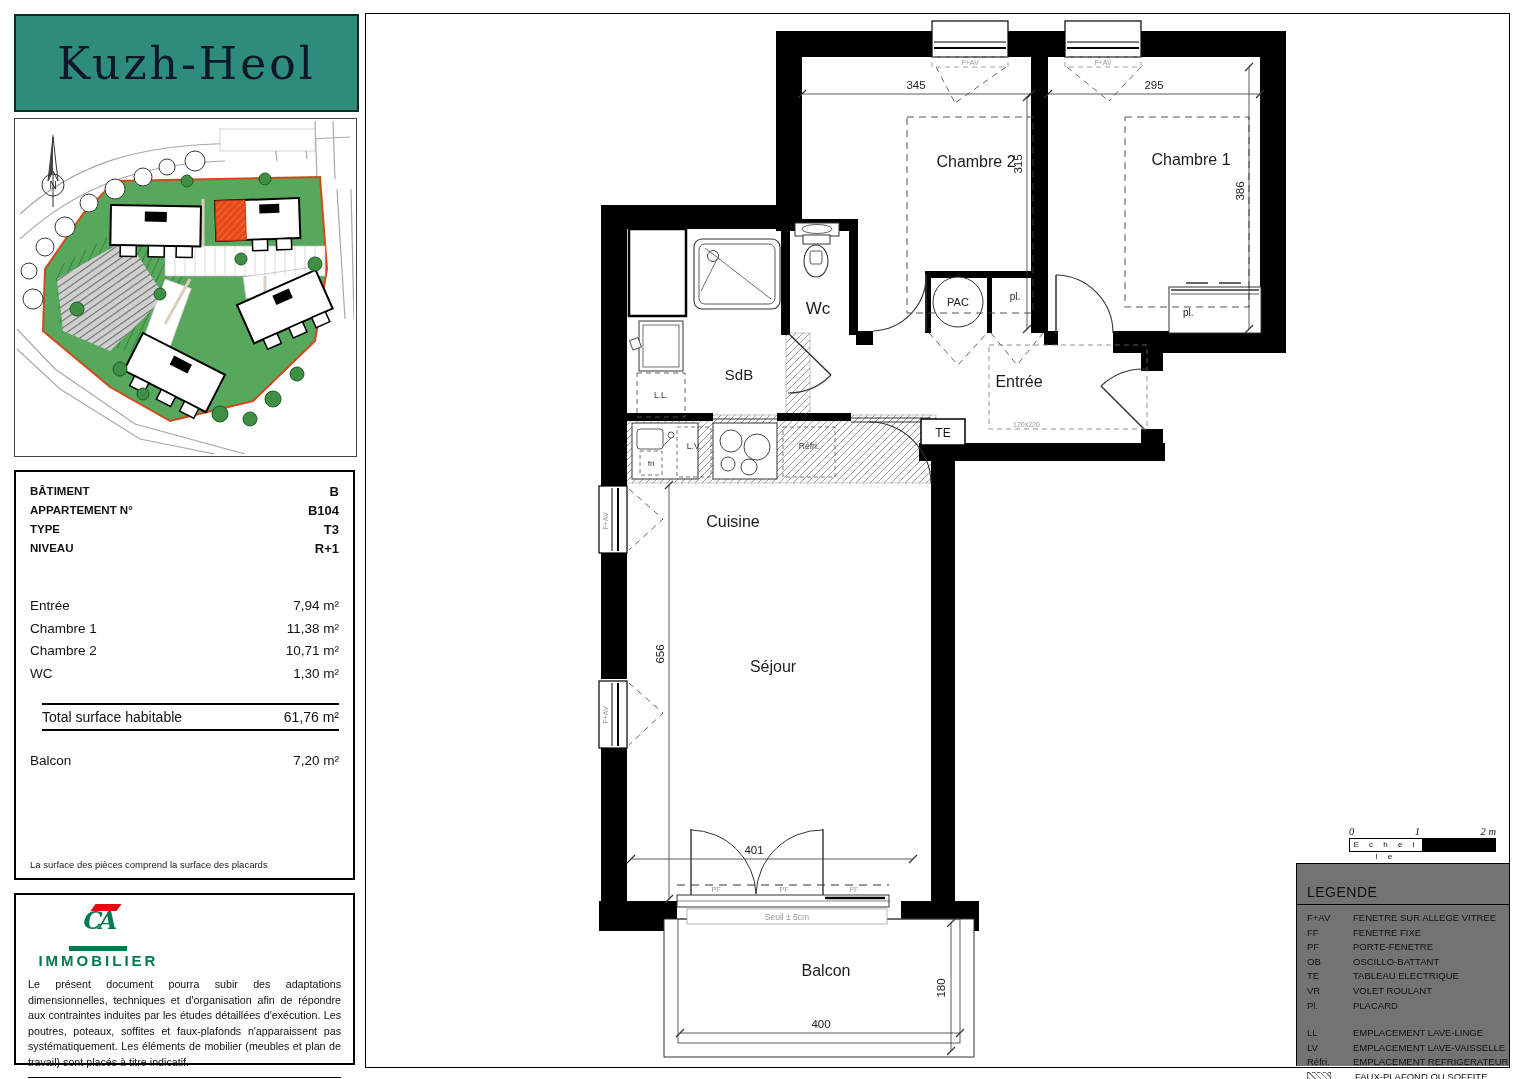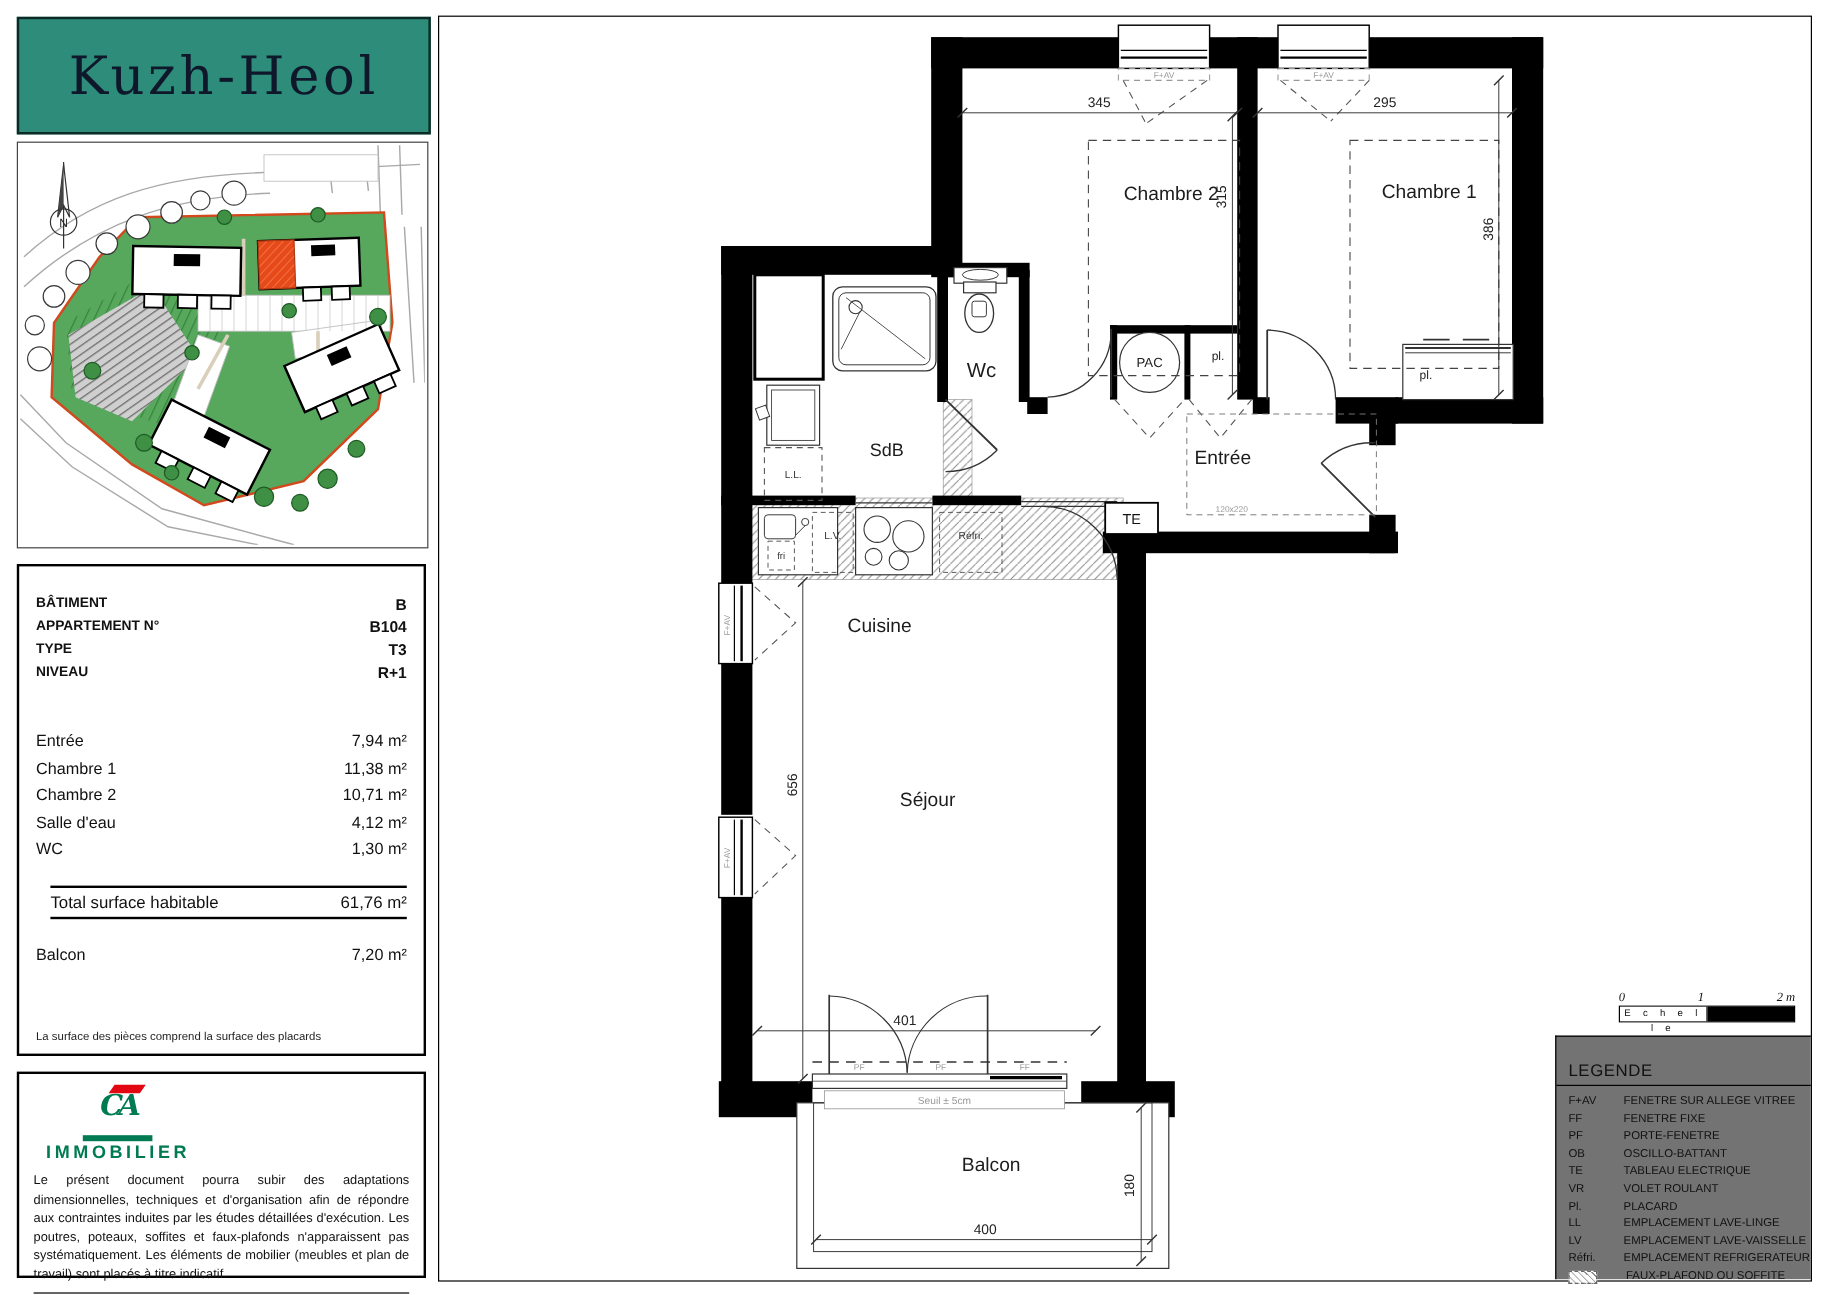--- a/index.html
+++ b/index.html
@@ -14,21 +14,21 @@
   }
   .logo-box .logo-text{
     font-family:"DejaVu Serif", serif;font-size:44px;color:#0f172a;letter-spacing:3px;font-weight:400;
   }
   .site-box{
     position:absolute;left:14px;top:118px;width:341px;height:337px;
     border:1px solid #444;background:#fff;
   }
   .info-box{
     position:absolute;left:14px;top:470px;width:341px;height:410px;
-    border:2px solid #000;background:#fff;box-sizing:border-box;padding:22px 14px 8px 14px;
+    border:2px solid #000;background:#fff;box-sizing:border-box;padding:10px 14px 8px 14px;
   }
   .hdr-row{display:flex;justify-content:space-between;font-weight:bold;font-size:11.5px;line-height:19px;}
   .hdr-row .v{font-size:13px;}
   .area-rows{margin-top:37px;}
   .area-row{display:flex;justify-content:space-between;font-size:13.5px;line-height:22.5px;}
   .total-row{
     margin-top:18px;border-top:2px solid #000;border-bottom:2px solid #000;
     display:flex;justify-content:space-between;font-weight:normal;font-size:14px;padding:4px 0;margin-left:12px;
   }
   .balcon-row{margin-top:22px;display:flex;justify-content:space-between;font-size:13.5px;}
@@ -59,21 +59,21 @@
   
   .legend-box{
     position:absolute;left:930px;top:849px;width:213px;height:203px;
     border-left:1.5px solid #000;border-top:1.5px solid #000;background:#737373;box-sizing:border-box;
     padding:20px 0 0 10px;
   }
   .legend-title{font-size:14px;letter-spacing:0.5px;}
   .legend-sep{border:none;border-top:1.5px solid #000;margin:4px 0 6px -10px;}
   .lrow{display:flex;font-size:9.5px;line-height:14.6px;}
   .labbr{width:46px;flex:none;}
-  .lgap{}
+  .lgap{margin-top:13px;}
   .lswatch{
     width:22px;height:9px;margin:2px 4px 0 0;flex:none;display:inline-block;
     border:1px dashed #666;
     background:repeating-linear-gradient(45deg,#fff 0 3px,#888 3px 4px);
   }
   .lrow .ltext{flex:1;}
   .lrow .labbr + .ltext{}
   
   .scale-box{position:absolute;left:983px;top:812px;width:147px;}
   .scale-ticks{display:flex;justify-content:space-between;font-style:italic;font-size:10.5px;
@@ -223,24 +223,20 @@
         <span>Entrée</span>
         <span>7,94 m²</span>
       </div>
     <div class="area-row">
         <span>Chambre 1</span>
         <span>11,38 m²</span>
       </div>
     <div class="area-row">
         <span>Chambre 2</span>
         <span>10,71 m²</span>
-      </div>
-    <div class="area-row">
-        <span>Salle d'eau</span>
-        <span>4,12 m²</span>
       </div>
     <div class="area-row">
         <span>WC</span>
         <span>1,30 m²</span>
       </div>
   </div>
   <div class="total-row">
       <span>Total surface habitable</span>
       <span>61,76 m²</span>
     </div>

